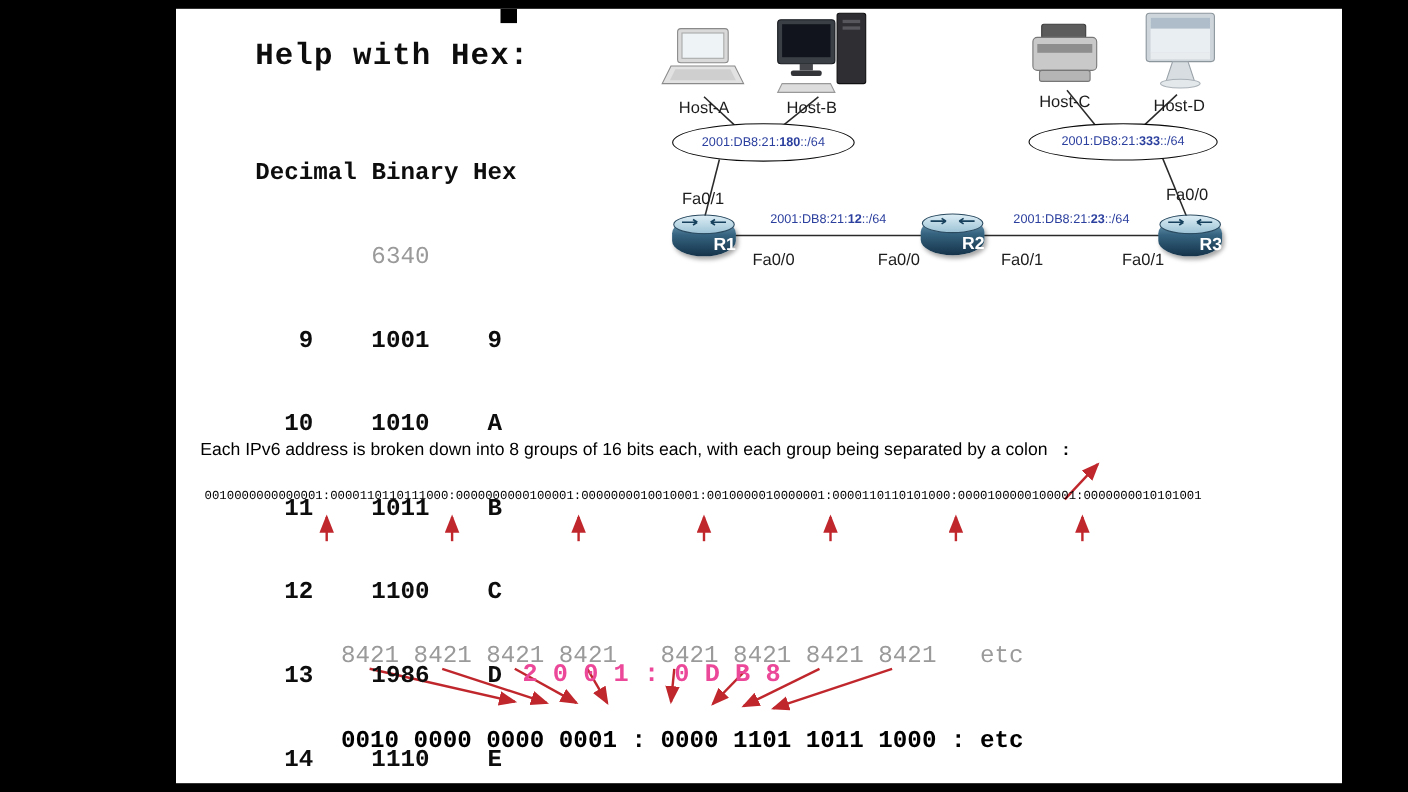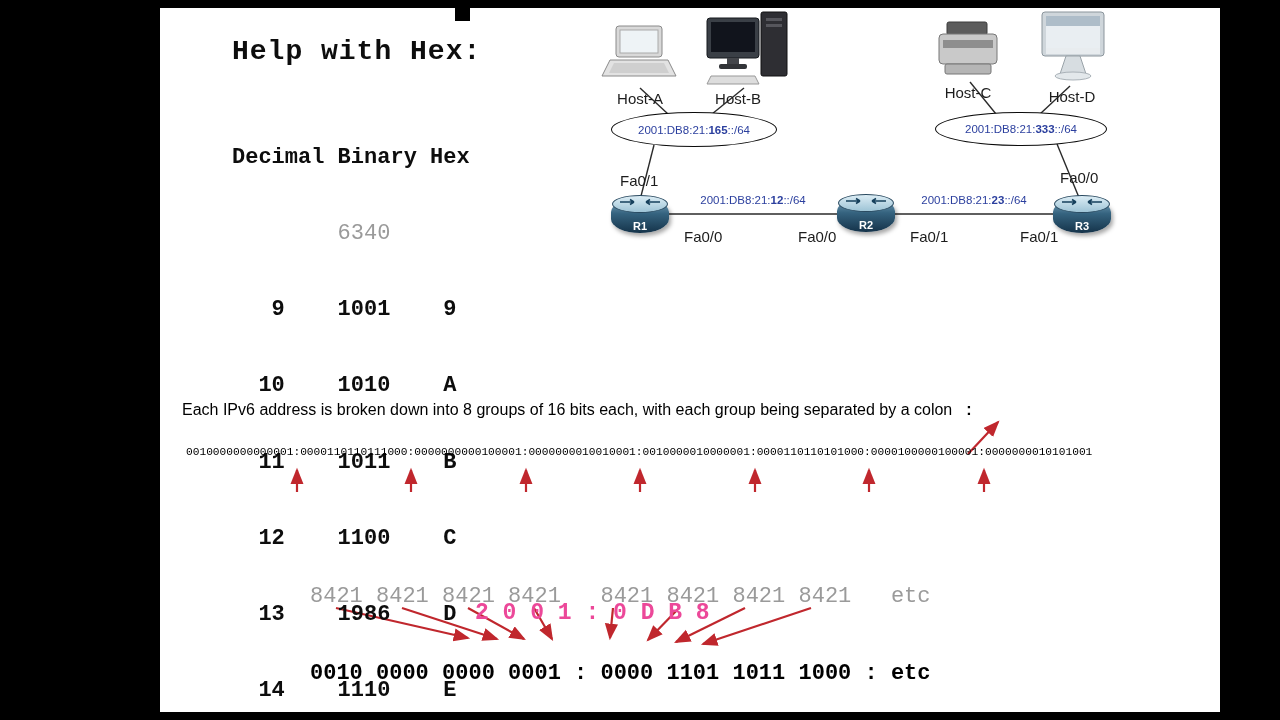--- a/index.html
+++ b/index.html
@@ -25,22 +25,22 @@
   .addr{position:absolute;font-size:11.5px;color:#2b3f9e;white-space:nowrap;z-index:3;}
   .addr b{font-weight:bold;}
   .oval{position:absolute;border:1.8px solid #0a0a0a;border-radius:50%;background:#fff;
         display:flex;align-items:center;justify-content:center;z-index:2;}
   .oval .addr{position:static;}
   .router{position:absolute;width:58px;height:35px;z-index:2;
           background:linear-gradient(#7fa9c2,#35637f 45%,#15334a);
           border-radius:50%/40%;box-shadow:2px 3px 4px rgba(0,0,0,.35);}
   .router::before{content:"";position:absolute;left:1px;right:1px;top:-3px;height:16px;
           background:linear-gradient(#dcedf5,#9ec4d6);border-radius:50%;border:1px solid #2a4a60;}
-  .router .rlabel{position:absolute;bottom:1px;width:100%;text-align:center;color:#fff;
-          font-weight:bold;font-size:11px;z-index:2;}
+  .router .rlabel{position:absolute;bottom:1px;width:100%;text-align:right;color:#fff;
+          font-weight:bold;font-size:16px;z-index:2;}
   .router svg.rtop{position:absolute;left:5px;top:-3px;z-index:1;}
   .devicon{position:absolute;z-index:2;}
 
   
   .sentence{left:22px;top:393px;font-size:16px;color:#000;z-index:2;white-space:nowrap;}
   .sentence .colon{margin-left:14px;font-weight:bold;}
   .binary-line{left:26px;top:438px;font:11.2px "Liberation Mono",monospace;color:#000;
                white-space:pre;z-index:2;letter-spacing:0;}
 
   
@@ -143,21 +143,21 @@
         <rect x="4" y="2" width="62" height="44" rx="3" fill="#cfd6db" stroke="#8b959c"></rect>
         <rect x="8" y="6" width="54" height="32" fill="#e9eef2"></rect>
         <rect x="8" y="6" width="54" height="10" fill="#aebdc9"></rect>
         <rect x="8" y="38" width="54" height="6" fill="#e8ecef"></rect>
         <path d="M28 46 L42 46 L48 64 L22 64 Z" fill="#d7dde1" stroke="#99a2a8"></path>
         <ellipse cx="35" cy="66" rx="18" ry="4" fill="#e3e8eb" stroke="#aab2b8"></ellipse>
       </svg>
       <div class="dlabel centered" style="left:912px;top:80px">Host-D</div>
 
       <div class="oval" style="left:451px;top:104px;width:164px;height:33px">
-        <span class="addr"><span>2001:DB8:21:</span><b>165</b><span>::/64</span></span>
+        <span class="addr"><span>2001:DB8:21:</span><b>180</b><span>::/64</span></span>
       </div>
       <div class="oval" style="left:775px;top:104px;width:170px;height:32px">
         <span class="addr"><span>2001:DB8:21:</span><b>333</b><span>::/64</span></span>
       </div>
 
       <div class="addr centered" style="left:593px;top:186px"><span>2001:DB8:21:</span><b>12</b><span>::/64</span></div>
       <div class="addr centered" style="left:814px;top:186px"><span>2001:DB8:21:</span><b>23</b><span>::/64</span></div>
 
       <div class="dlabel" style="left:460px;top:164px">Fa0/1</div>
       <div class="dlabel" style="left:900px;top:161px">Fa0/0</div>

